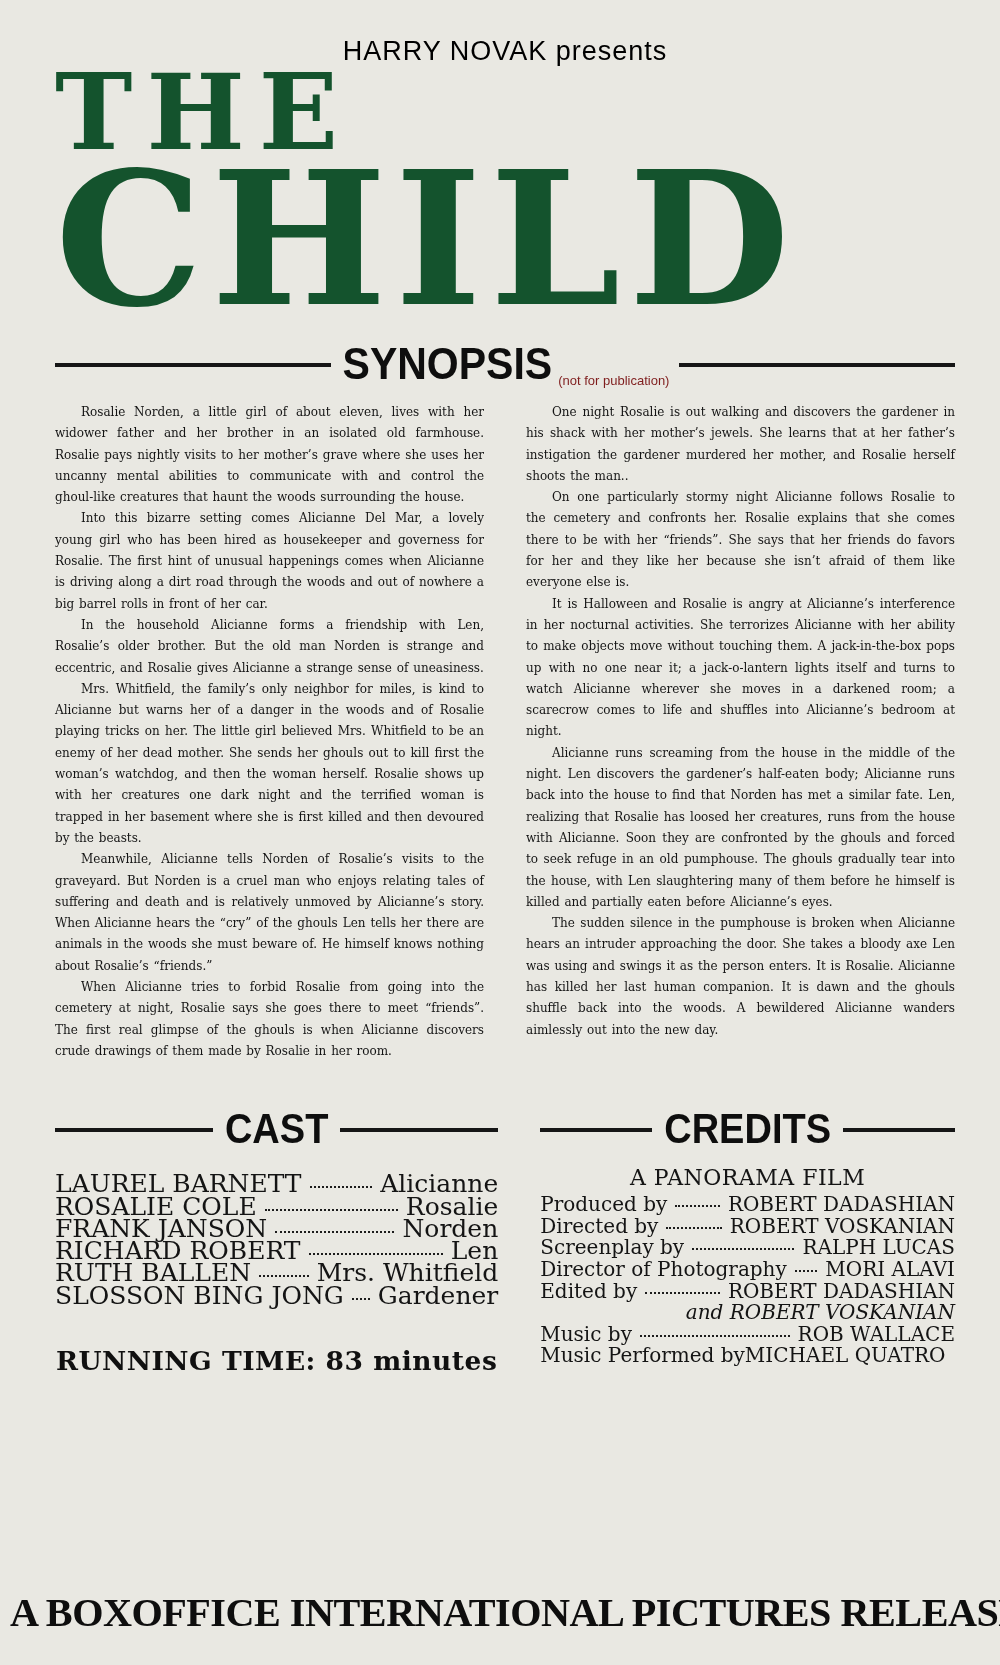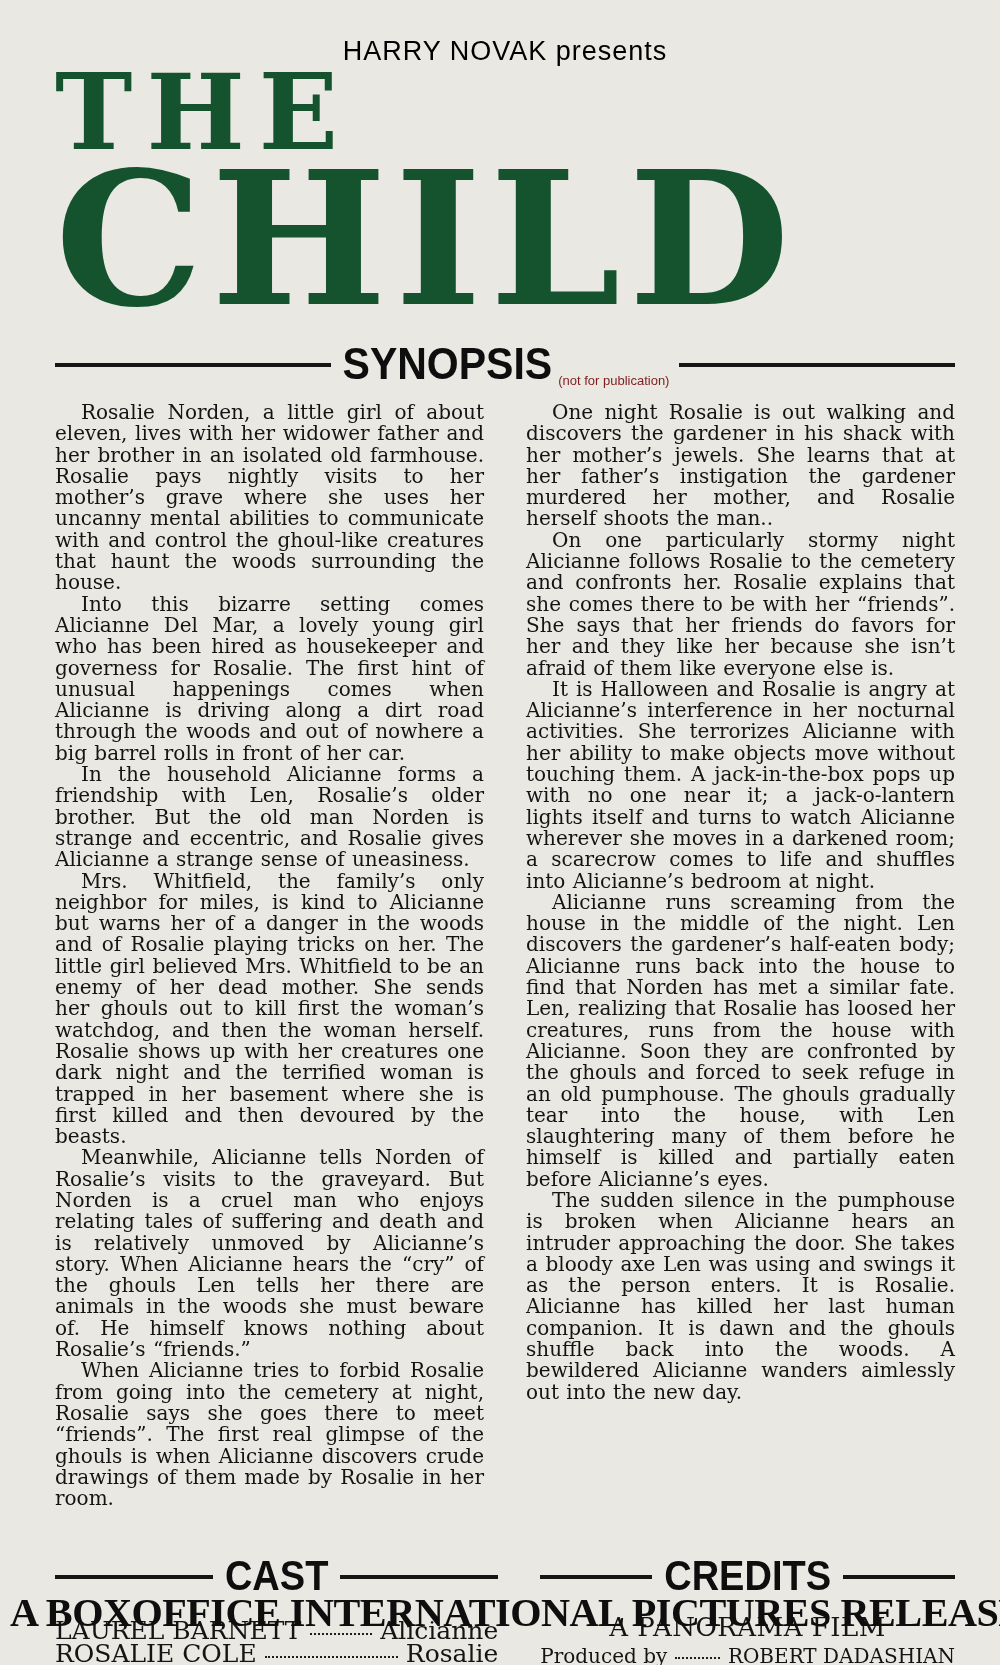--- a/index.html
+++ b/index.html
@@ -76,21 +76,21 @@
 
   
   .columns {
     display: flex;
     gap: 42px;
     margin-top: 14px;
   }
   .col { flex: 1; }
   .col p {
     margin: 0;
-    font-size: 20px;
+    font-size: 12px;
     line-height: 21.3px;
     text-align: justify;
     text-indent: 26px;
     word-spacing: 1px;
   }
 
   
   .bottom-cols {
     display: flex;
     gap: 42px;
@@ -119,21 +119,21 @@
     flex: 1;
     margin: 0 8px;
     border-bottom: 2.6px dotted #1c1c1c;
     transform: translateY(-4px);
     min-width: 18px;
   }
   .leader-row .right-part { text-align: right; }
   .leader-row.continuation { justify-content: flex-end; font-style: italic; }
   .studio-line {
     text-align: center;
-    font-size: 26px;
+    font-size: 22px;
     margin-top: 14px;
     margin-bottom: 4px;
     letter-spacing: 0.5px;
   }
   .credits-list { margin-top: 4px; }
   .credits-list .leader-row { font-size: 20px; line-height: 21.6px; }
   .running-time {
     text-align: center;
     font-weight: bold;
     font-size: 26.5px;
@@ -243,20 +243,25 @@
         <div class="rule"></div>
       </div>
       <div class="studio-line">A PANORAMA FILM</div>
       <div class="credits-list">
         <div class="leader-row">
           <span>Produced by</span>
           <span class="dots"></span>
           <span class="right-part">ROBERT DADASHIAN</span>
         </div>
         <div class="leader-row">
+          <span>Directed by</span>
+          <span class="dots"></span>
+          <span class="right-part">ROBERT VOSKANIAN</span>
+        </div>
+        <div class="leader-row">
           <span>Screenplay by</span>
           <span class="dots"></span>
           <span class="right-part">RALPH LUCAS</span>
         </div>
         <div class="leader-row">
           <span>Director of Photography</span>
           <span class="dots"></span>
           <span class="right-part">MORI ALAVI</span>
         </div>
         <div class="leader-row">

